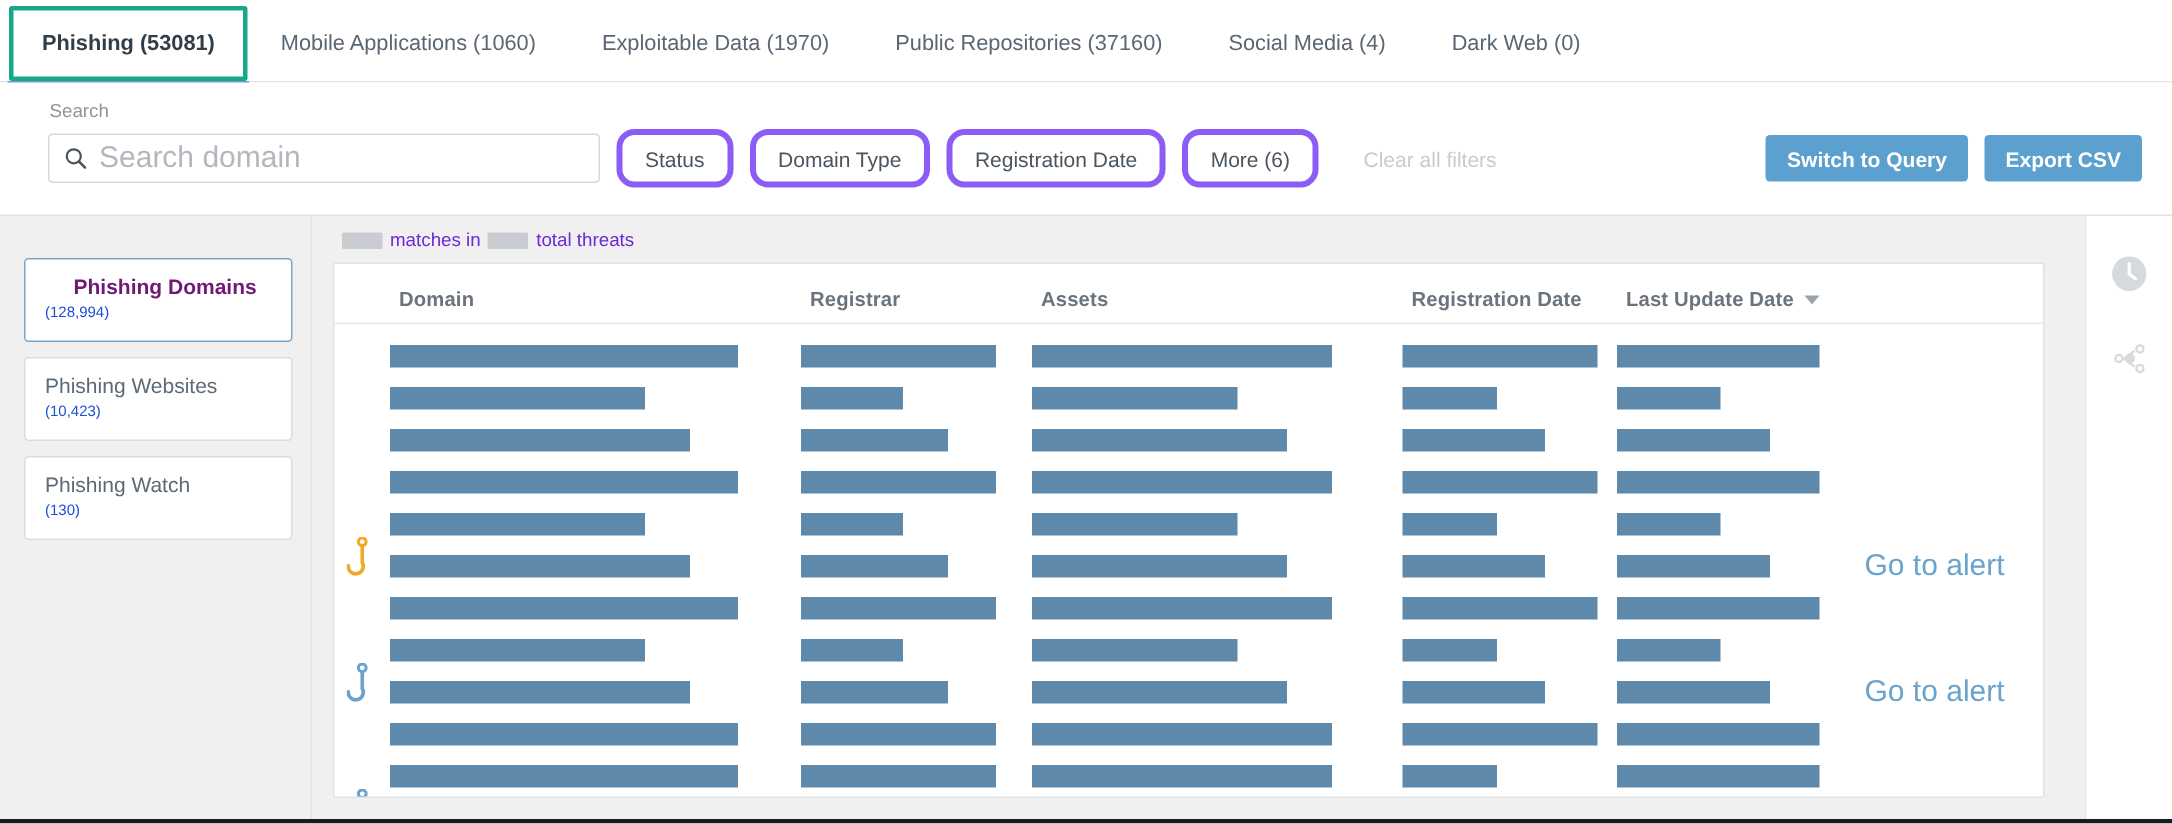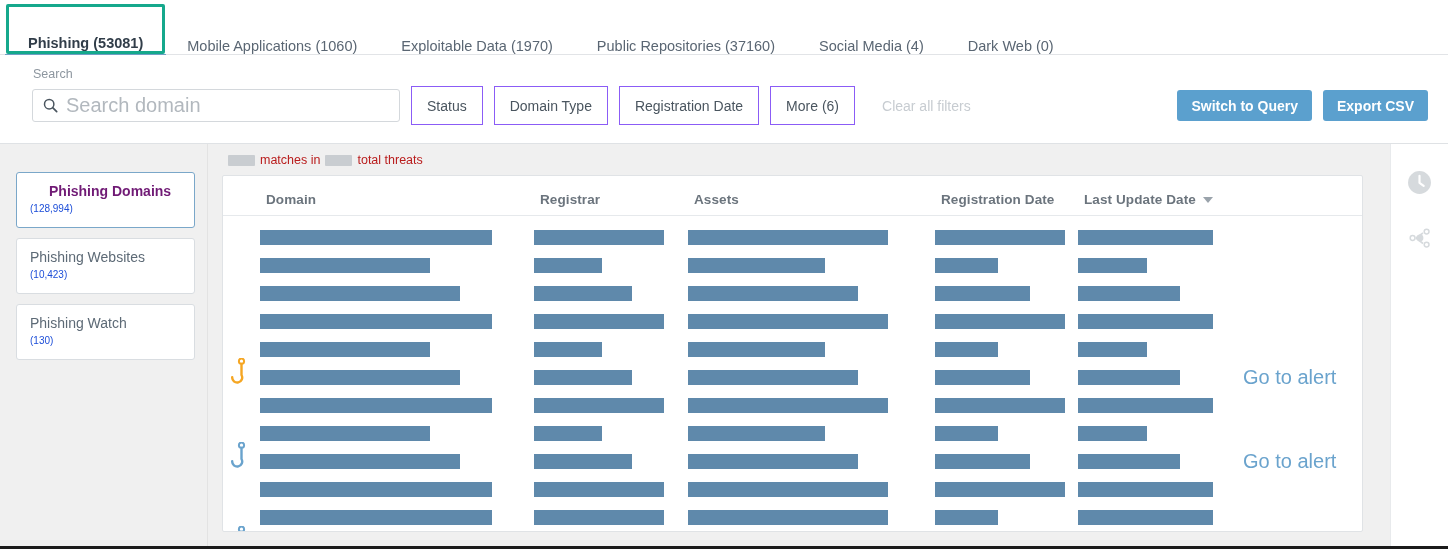--- a/index.html
+++ b/index.html
@@ -26,21 +26,21 @@
     position: relative;
     height: 55px;
     background: #ffffff;
     display: flex;
     align-items: stretch;
     padding-left: 2px;
     border-bottom: 1px solid #e2e4e7;
   }
   .tab {
     display: flex;
-    align-items: flex-end;
+    align-items: center;
     padding: 0 22px;
     font-size: 14.5px;
     color: #5a6673;
     white-space: nowrap;
     cursor: pointer;
     position: relative;
     height: 50px;
     margin-top: 4px;
   }
   .tab.active {
@@ -97,22 +97,22 @@
     font-size: 20px;
     color: #4a555f;
     font-family: "Liberation Sans", sans-serif;
     width: 100%;
     background: transparent;
   }
   .search-box input::placeholder { color: #b2b8be; }
 
   .fbtn {
     height: 39px;
-    border: 1px solid #8b5cf6;
-    border-radius: 0;
+    border: 4px solid #8b5cf6;
+    border-radius: 12px;
     background: #ffffff;
     font-size: 14px;
     color: #4a555f;
     padding: 0 15px;
     cursor: pointer;
     font-family: "Liberation Sans", sans-serif;
     white-space: nowrap;
   }
   .fbtn.disabled {
     border-color: transparent;
@@ -169,21 +169,21 @@
     flex: 1 1 auto;
     position: relative;
     padding: 0 0 0 14px;
     overflow: hidden;
   }
   .legend {
     display: flex;
     align-items: center;
     gap: 5px;
     font-size: 12.5px;
-    color: #b91c1c;
+    color: #6d28d9;
     padding: 9px 0 8px 6px;
   }
   .chip {
     display: inline-block;
     width: 27px;
     height: 11px;
     background: #c9cdd1;
     border-radius: 1px;
   }
 

